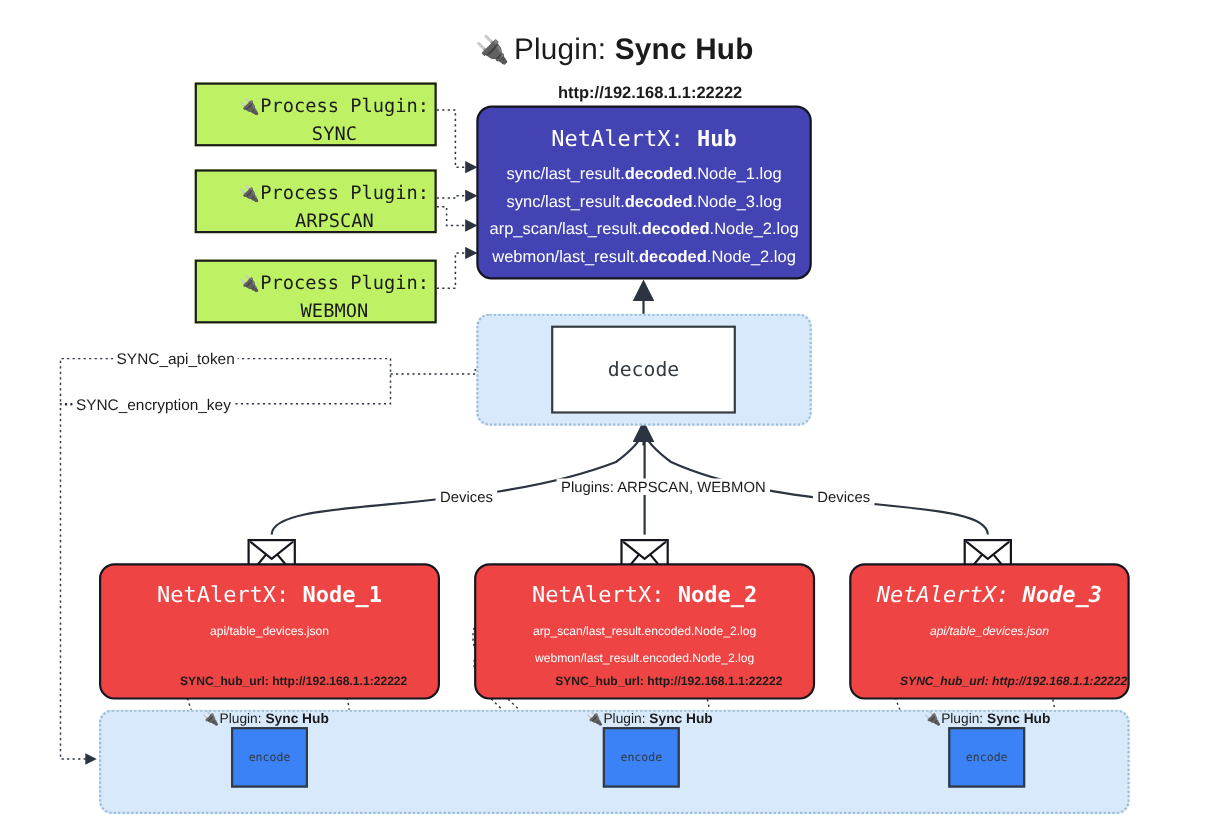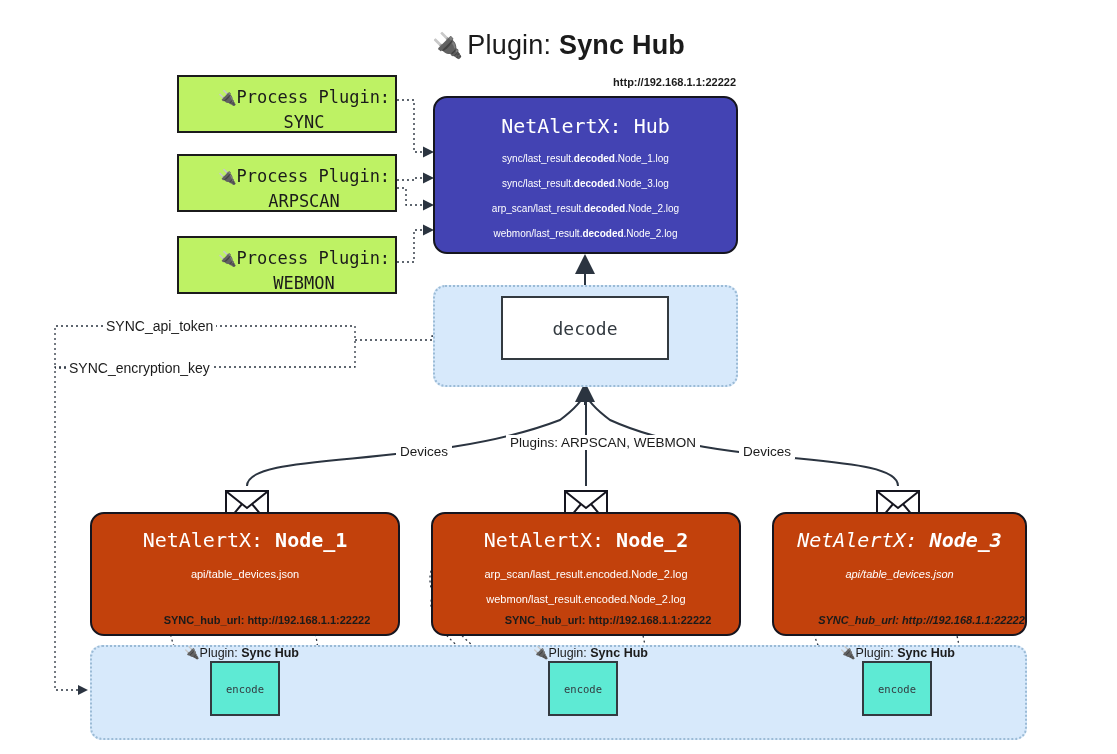--- a/index.html
+++ b/index.html
@@ -55,61 +55,61 @@
     left: 177px;
     padding-left: 34px;
   }
   .proc-box .l1 { display: block; white-space: nowrap; }
   .proc-box .l2 { display: block; }
   .proc-box .plug { font-family: "DejaVu Sans", sans-serif; font-size: 15px; }
 
   
   #hub-url {
     left: 446px; top: 76px; width: 290px;
-    text-align: right;
-    font-size: 11px;
+    text-align: center;
+    font-size: 15px;
     font-weight: bold;
     color: #1b1b1b;
   }
   #hub {
     left: 433px; top: 96px;
     width: 305px; height: 158px;
     background: #4343b3;
     border: 2px solid #15151f;
     border-radius: 14px;
     color: #ffffff;
   }
   #hub .hub-title {
     font-family: "DejaVu Sans Mono", monospace;
     font-size: 20px;
     text-align: center;
     margin-top: 16px;
   }
-  #hub .hub-title b { font-weight: normal; }
+  #hub .hub-title b { font-weight: bold; }
   #hub .hub-lines {
     margin-top: 8px;
-    font-size: 10px;
+    font-size: 15px;
     line-height: 25px;
     text-align: center;
     color: #ffffff;
   }
   #hub .hub-lines div { white-space: nowrap; }
   #hub .hub-lines b { font-weight: bold; }
 
   
   #decode-wrap {
     left: 433px; top: 285px;
     width: 305px; height: 102px;
     background: #d7e9fb;
     border: 2px dotted #9bbbd6;
     border-radius: 12px;
   }
   #decode-box {
     left: 501px; top: 296px;
-    width: 168px; height: 64px;
+    width: 168px; height: 80px;
     background: #ffffff;
     border: 2px solid #333a40;
     font-family: "DejaVu Sans Mono", monospace;
     font-size: 18px;
     color: #333a40;
     display: flex;
     align-items: center;
     justify-content: center;
   }
 
@@ -131,21 +131,21 @@
     background: #ffffff;
     padding: 0 4px;
     white-space: nowrap;
   }
   #lbl-dev-left  { left: 396px; top: 444px; }
   #lbl-dev-right { left: 739px; top: 444px; }
   #lbl-plugins   { left: 506px; top: 435px; }
 
   
   .node {
-    background: #c2410c;
+    background: #ef4444;
     border: 2px solid #15151f;
     border-radius: 14px;
     color: #ffffff;
     height: 124px;
   }
   .node .node-title {
     font-family: "DejaVu Sans Mono", monospace;
     font-size: 20px;
     text-align: center;
     margin-top: 14px;
@@ -199,21 +199,21 @@
     white-space: nowrap;
   }
   .plugin-label .lite { font-weight: normal; }
   .plugin-label .plug { font-weight: normal; }
   #plab1 { left: 184px; top: 645px; }
   #plab2 { left: 533px; top: 645px; }
   #plab3 { left: 840px; top: 645px; }
 
   .encode-box {
     width: 70px; height: 55px;
-    background: #5eead4;
+    background: #3b82f6;
     border: 2px solid #333a40;
     font-family: "DejaVu Sans Mono", monospace;
     font-size: 10.5px;
     color: #333a40;
     display: flex;
     align-items: center;
     justify-content: center;
   }
   #enc1 { left: 210px; top: 661px; }
   #enc2 { left: 548px; top: 661px; }

